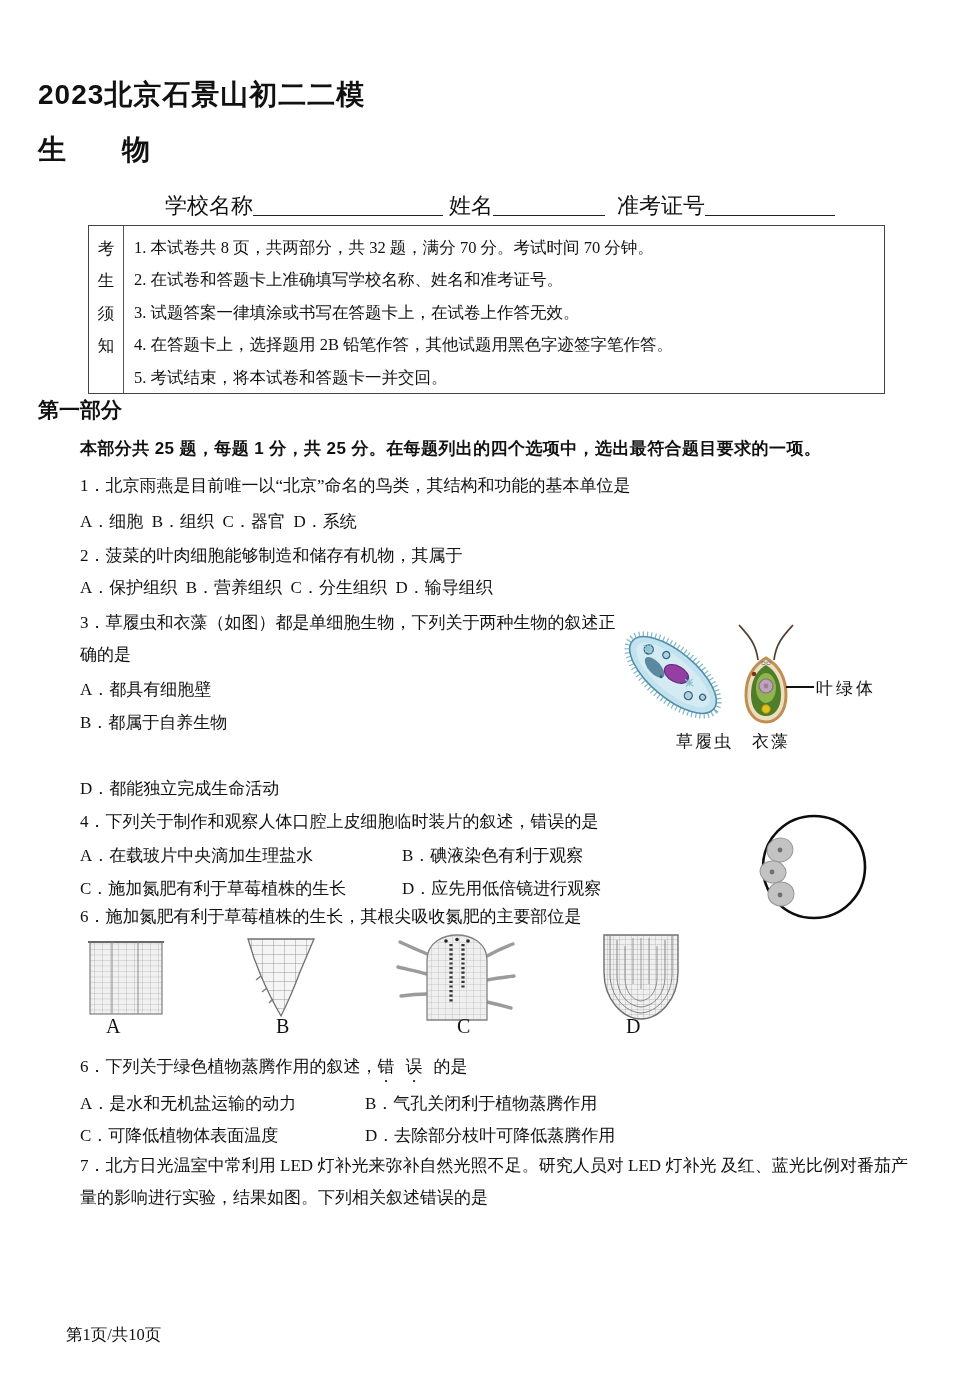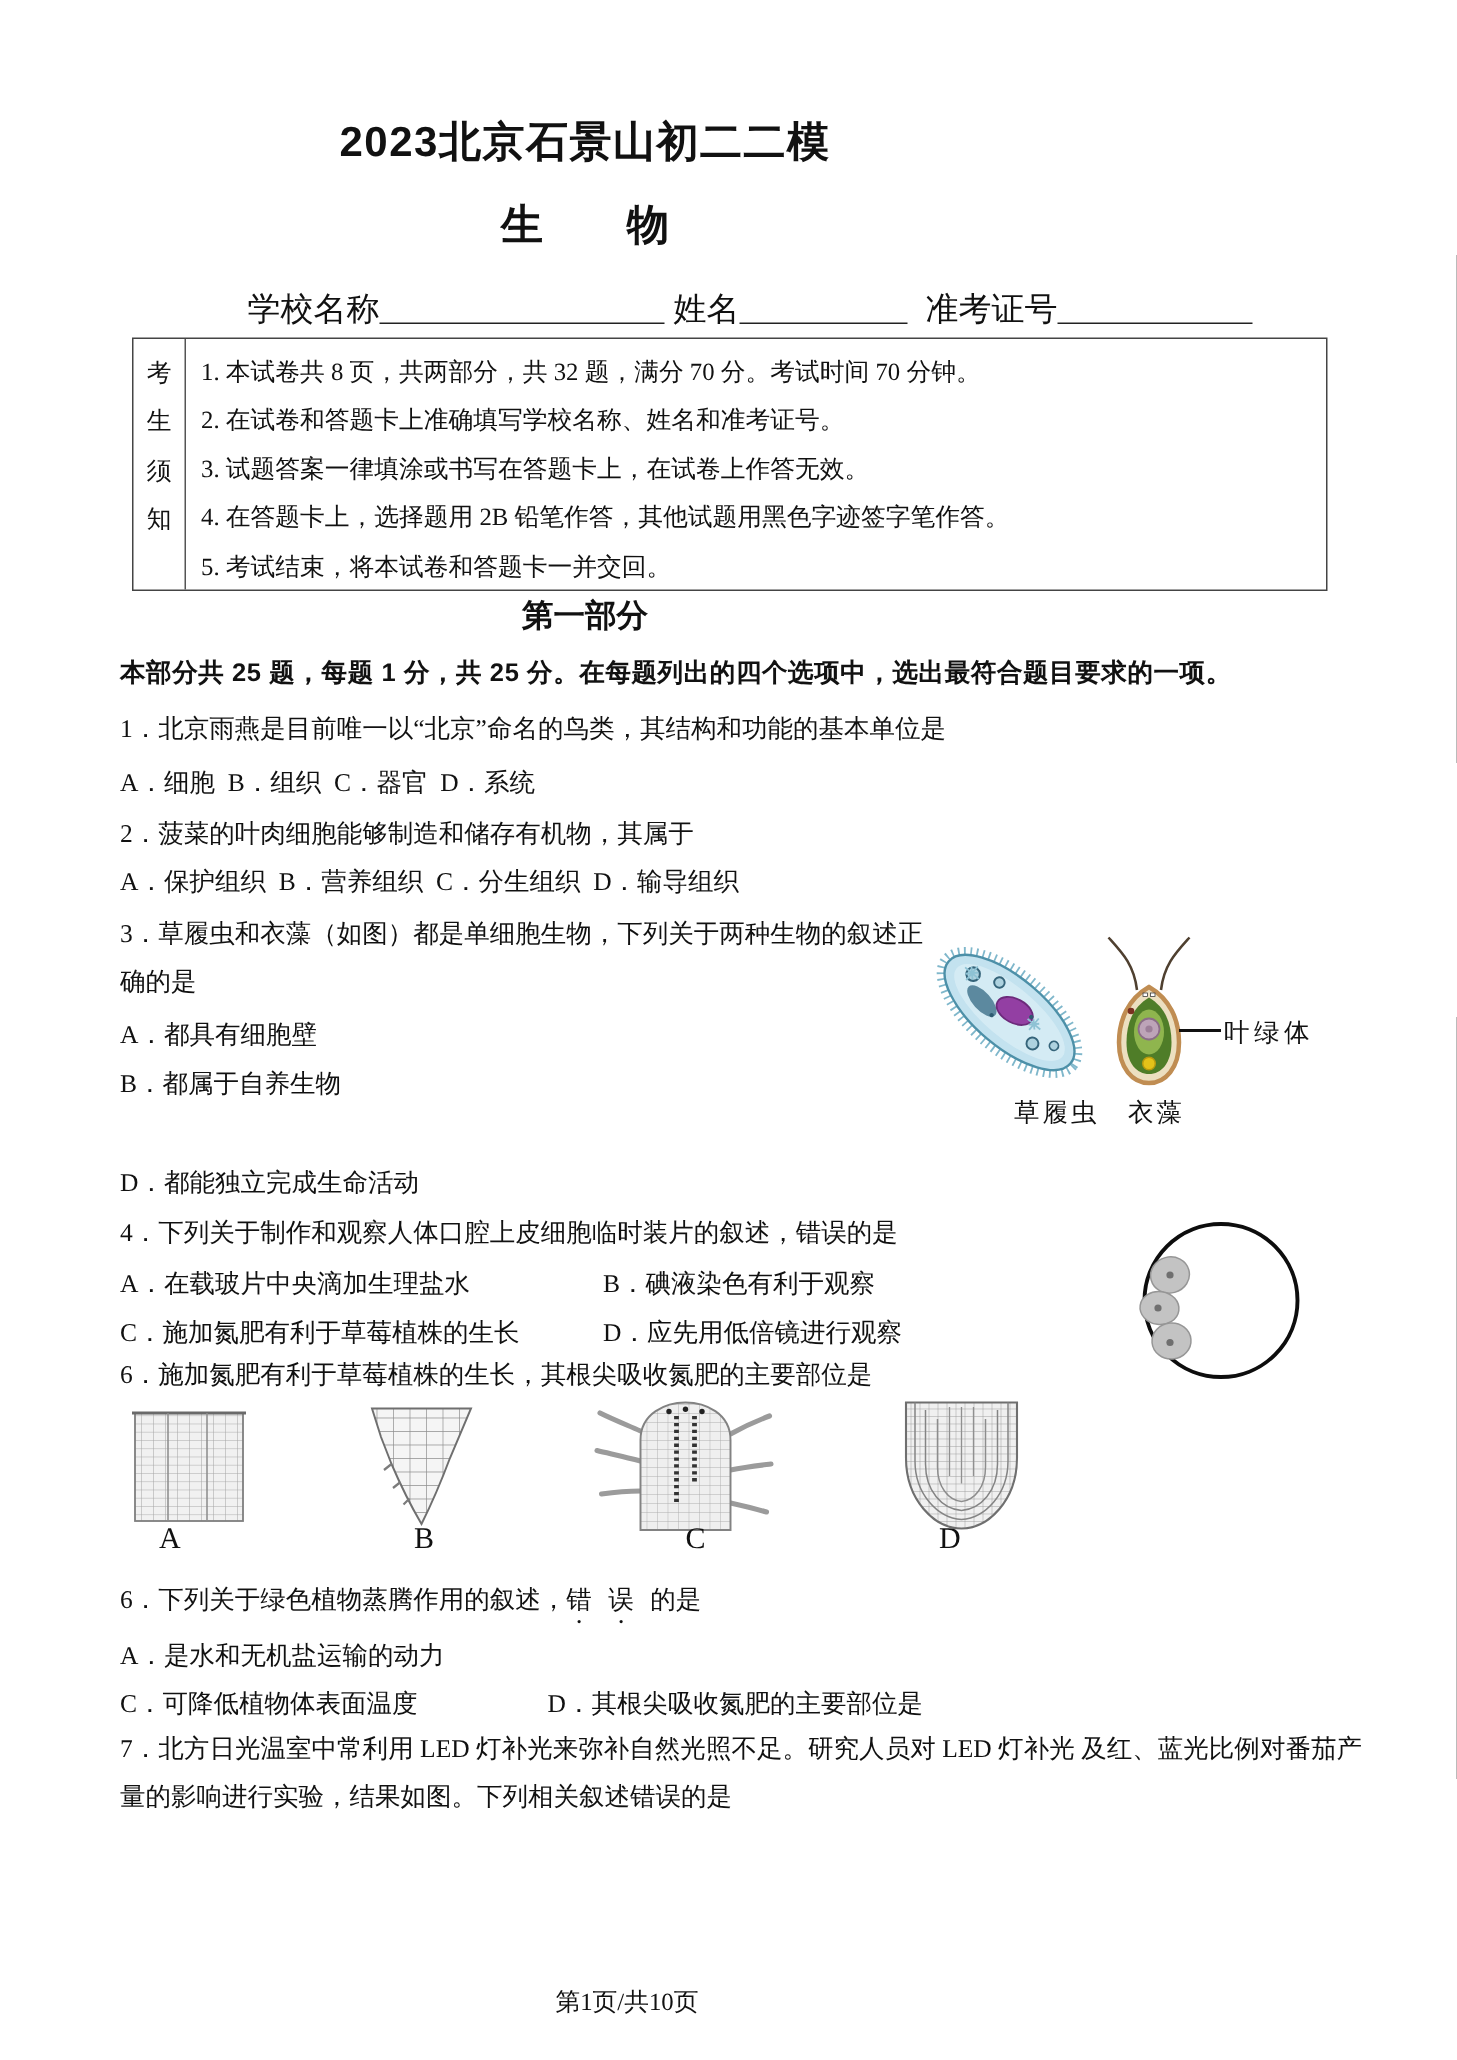--- a/index.html
+++ b/index.html
@@ -2,21 +2,21 @@
 <html><head>
 <meta charset="utf-8">
 <style>
   html,body{margin:0;padding:0;background:#888;}
   .page{
     position:relative;width:971px;height:1373px;margin:0 auto;background:#ffffff;
     font-family:"Liberation Serif","DejaVu Serif",serif;color:#111;overflow:hidden;
   }
   .abs{position:absolute;}
   .sans{font-family:"Liberation Sans","DejaVu Sans",sans-serif;}
-  .center{left:0;width:780px;text-align:center;}
+  .center{left:0;width:780px;padding-left:38px;}
   .exam-title{top:76px;font-size:28px;font-weight:bold;letter-spacing:1px;}
   .exam-subject{top:131px;font-size:28px;font-weight:bold;white-space:pre;}
   .form-line{top:191px;left:165px;font-size:22px;white-space:nowrap;}
   .uline{display:inline-block;border-bottom:1.4px solid #222;height:16px;vertical-align:-3px;}
   .u1{width:190px;margin-right:6px;}
   .u2{width:112px;margin-right:12px;}
   .u3{width:130px;}
   
   .notice-box{top:225px;left:88px;width:795px;height:167px;border:1.8px solid #444;display:flex;}
   .notice-side{width:34px;border-right:1.2px solid #555;display:flex;flex-direction:column;align-items:center;padding-top:7px;font-size:16.5px;}
@@ -210,20 +210,21 @@
     <path d="M30,12 L30,44 C30,57 37,66 46,67 C55,66 62,57 62,44 L62,12" fill="none" stroke="#8d8d8d" stroke-width="1"></path>
     <path d="M38,4 V50 M46,4 V55 M54,4 V50" stroke="#909090" stroke-width="0.9"></path>
   </svg>
   <div class="abs root-label rlA">A</div>
   <div class="abs root-label rlB">B</div>
   <div class="abs root-label rlC">C</div>
   <div class="abs root-label rlD">D</div>
 
   <div class="abs qtext q6s"><span>6．下列关于绿色植物蒸腾作用的叙述，</span><span class="emph">错误</span><span>的是</span></div>
   <div class="abs qtext q6a">A．是水和无机盐运输的动力</div>
+  <div class="abs qtext q6b">B．气孔关闭利于植物蒸腾作用</div>
   <div class="abs qtext q6c">C．可降低植物体表面温度</div>
-  <div class="abs qtext q6d">D．其根尖吸收氮肥的主要部位是</div>
+  <div class="abs qtext q6d">D．去除部分枝叶可降低蒸腾作用</div>
 
   <div class="abs qtext q7s">7．北方日光温室中常利用 LED 灯补光来弥补自然光照不足。研究人员对 LED 灯补光 及红、蓝光比例对番茄产量的影响进行实验，结果如图。下列相关叙述错误的是</div>
 
   <div class="abs center footer">第1页/共10页</div>
 
 </div>
 
 </body></html>

